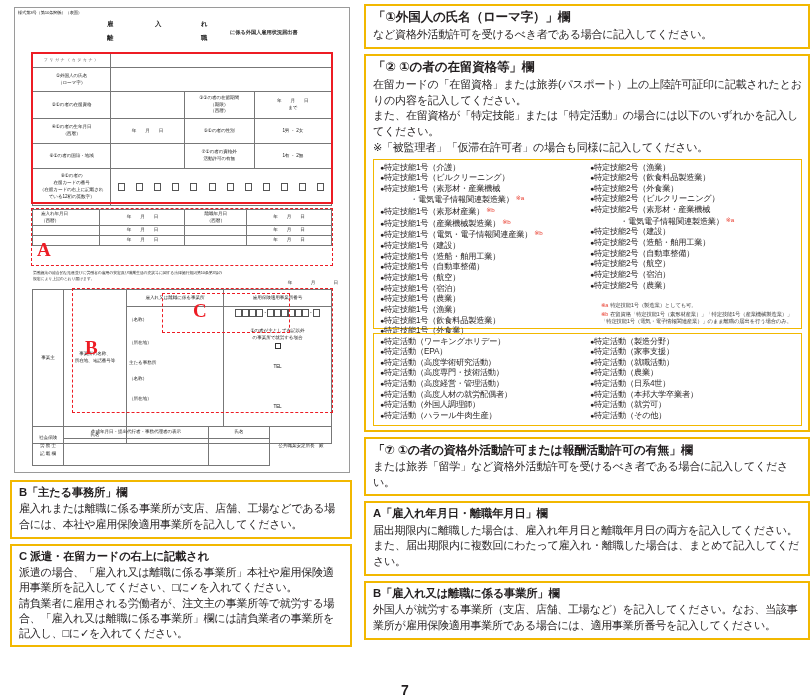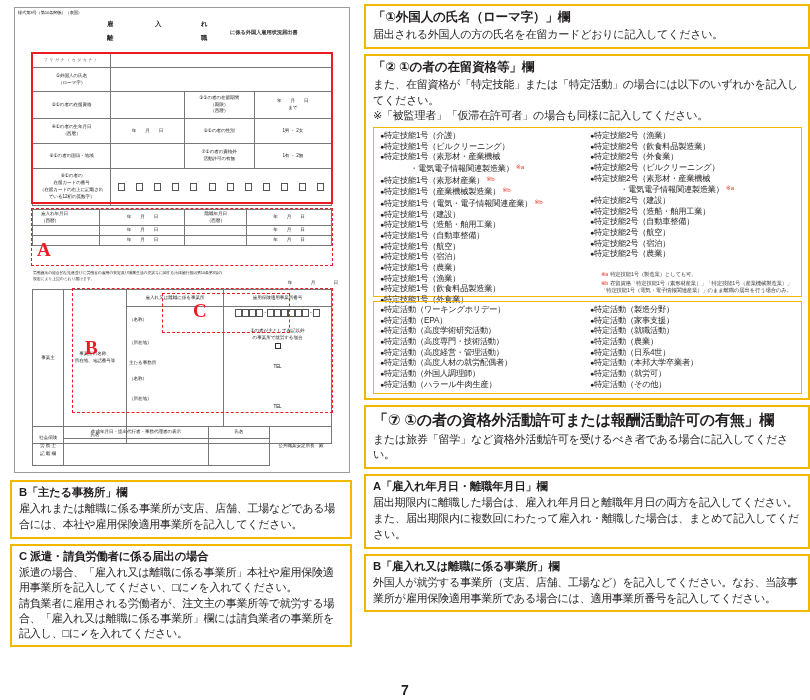--- a/index.html
+++ b/index.html
@@ -334,36 +334,37 @@
       <div class="mark mark-c">C</div>
     </div>
 
     <div style="position:absolute;left:10px;top:480px;width:342px;">
       <div class="ibox">
         <h4>B「主たる事務所」欄</h4>
         <p>雇入れまたは離職に係る事業所が支店、店舗、工場などである場合には、本社や雇用保険適用事業所を記入してください。</p>
       </div>
 
       <div class="ibox">
-        <h4>C 派遣・請負労働者に係る届出の場合</h4>
+        <h4>C 派遣・在留カードの右上に記載され</h4>
         <p class="tight">派遣の場合、「雇入れ又は離職に係る事業所」本社や雇用保険適用事業所を記入してください、□に✓を入れてください。</p>
         <p class="tight">請負業者に雇用される労働者が、注文主の事業所等で就労する場合、「雇入れ又は離職に係る事業所」欄には請負業者の事業所を記入し、□に✓を入れてください。</p>
       </div>
     </div>
   </div>
 
   <div class="col-right">
 
     <div class="ibox" style="margin-top:4px;">
       <h4 style="font-size:12.6px;">「①外国人の氏名（ローマ字）」欄</h4>
-      <p>届出される外国人の方の氏名を在留カードどおりに記入してください。</p>
+      <p>など資格外活動許可を受けるべき者である場合に記入してください。</p>
     </div>
 
     <div class="ibox">
       <h4 style="font-size:12.6px;">「② ①の者の在留資格等」欄</h4>
+      <p>在留カードの「在留資格」または旅券(パスポート）上の上陸許可証印に記載されたとおりの内容を記入してください。</p>
       <p>また、在留資格が「特定技能」または「特定活動」の場合には以下のいずれかを記入してください。</p>
       <p>※「被監理者」「仮滞在許可者」の場合も同様に記入してください。</p>
 
       <div class="listbox" style="height:170px;">
         <div class="listcols">
           <div class="lc" id="tg-left">
               <div class="litem"><span class="bullet">●</span>特定技能1号（介護）</div>
               <div class="litem"><span class="bullet">●</span>特定技能1号（ビルクリーニング）</div>
               <div class="litem"><span class="bullet">●</span>特定技能1号（素形材・産業機械</div>
               <div class="litem indent">・電気電子情報関連製造業）<span class="sup">※a</span></div>
@@ -421,21 +422,21 @@
               <div class="litem"><span class="bullet">●</span>特定活動（日系4世）</div>
               <div class="litem"><span class="bullet">●</span>特定活動（本邦大学卒業者）</div>
               <div class="litem"><span class="bullet">●</span>特定活動（就労可）</div>
               <div class="litem"><span class="bullet">●</span>特定活動（その他）</div>
             </div>
         </div>
       </div>
     </div>
 
     <div class="ibox">
-      <h4 style="font-size:15px;">「⑦ ①の者の資格外活動許可または報酬活動許可の有無」欄</h4>
+      <h4 style="font-size:12px;">「⑦ ①の者の資格外活動許可または報酬活動許可の有無」欄</h4>
       <p>または旅券「留学」など資格外活動許可を受けるべき者である場合に記入してください。</p>
     </div>
 
     <div class="ibox">
       <h4>A「雇入れ年月日・離職年月日」欄</h4>
       <p>届出期限内に離職した場合は、雇入れ年月日と離職年月日の両方を記入してください。また、届出期限内に複数回にわたって雇入れ・離職した場合は、まとめて記入してください。</p>
     </div>
 
     <div class="ibox">
       <h4>B「雇入れ又は離職に係る事業所」欄</h4>

